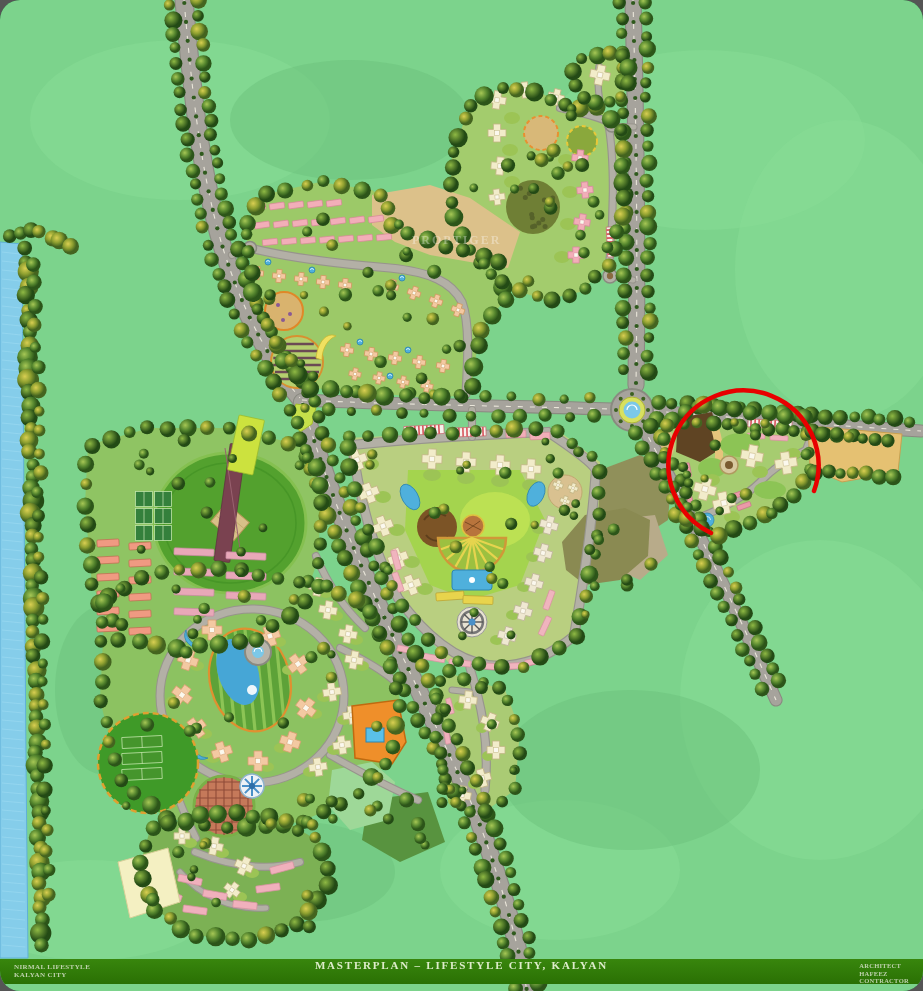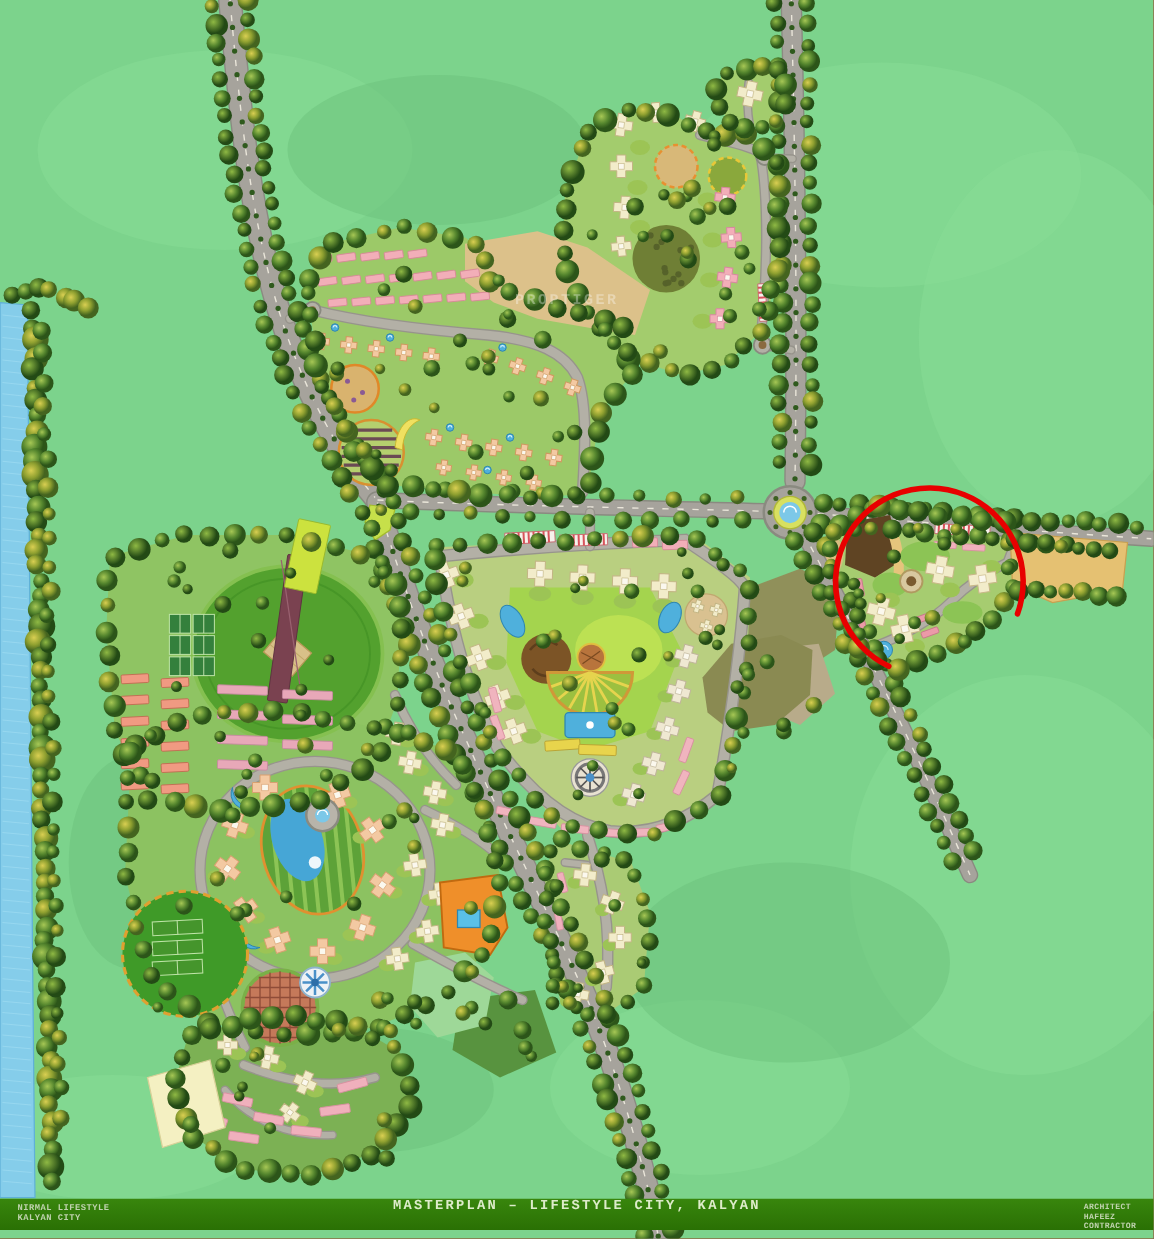--- a/index.html
+++ b/index.html
@@ -1,17 +1,17 @@
 <!DOCTYPE html>
 <html><head>
 <meta charset="utf-8">
 <style>
   html,body{margin:0;padding:0;background:#555;}
   .stage{position:relative;width:923px;height:991px;overflow:hidden;
-         font-family:Liberation Mono, monospace;background:#c2410c;}
+         font-family:Liberation Serif, serif;background:#14532d;border-radius:20px;}
   .stage svg{position:absolute;left:0;top:0;}
   .watermark{position:absolute;left:412px;top:233px;font-size:12px;font-weight:bold;
              letter-spacing:2px;color:rgba(255,255,255,.34);pointer-events:none;}
   .footer{position:absolute;left:0;top:959px;width:923px;height:25px;
           background:linear-gradient(#38860d,#2a7004);}
   .f-left{position:absolute;left:14px;top:4px;font-size:7px;line-height:8px;
           font-weight:bold;color:#bfd2ae;letter-spacing:.4px;white-space:nowrap;}
   .f-center{position:absolute;left:0;width:100%;top:0;text-align:center;font-size:11px;
           font-weight:bold;color:#ddecca;letter-spacing:1.8px;white-space:nowrap;}
   .f-right{position:absolute;right:14px;top:3px;font-size:6.5px;line-height:7.5px;

